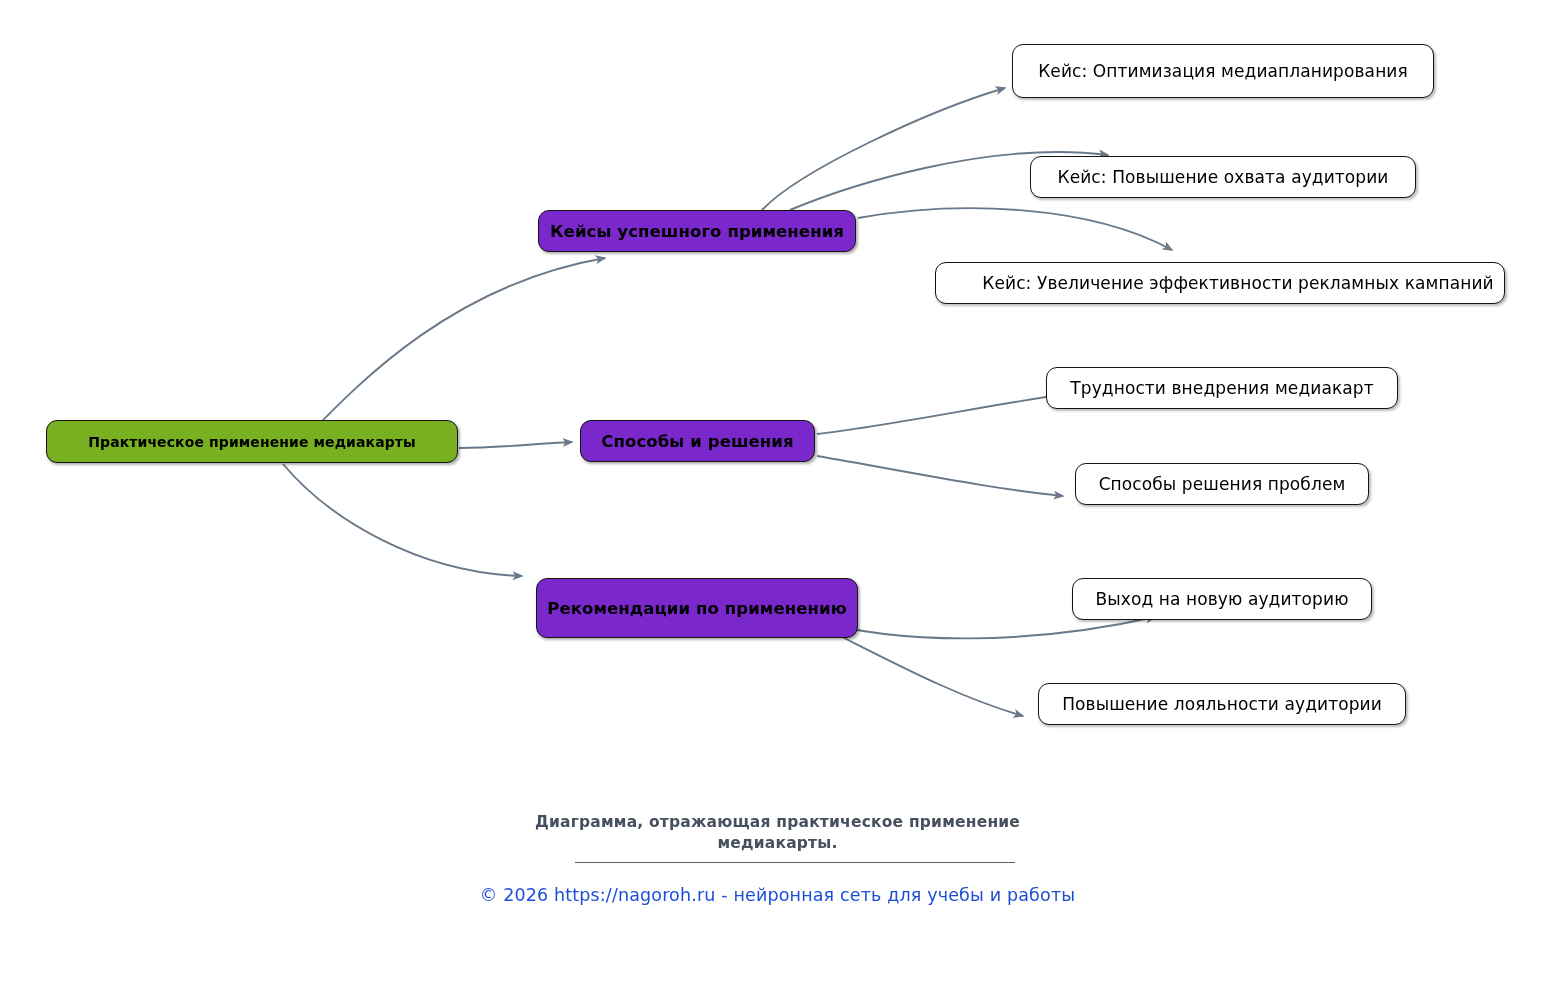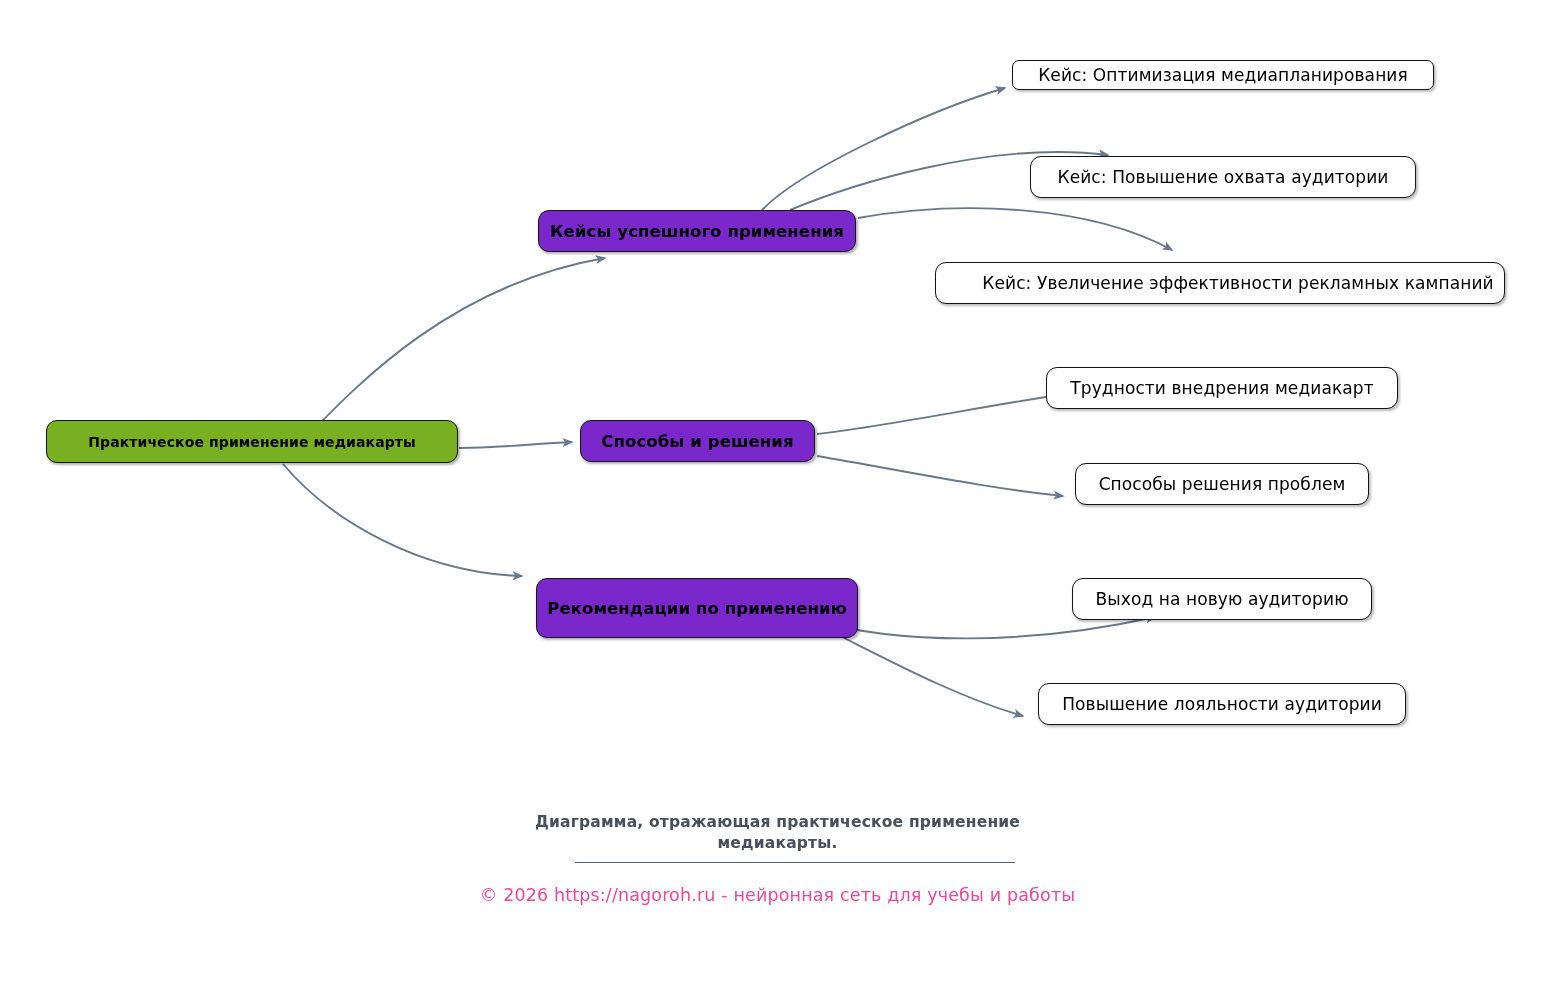--- a/index.html
+++ b/index.html
@@ -70,21 +70,21 @@
   #divider {
     position: absolute;
     height: 0;
     border-top: 1.4px solid #54606E;
   }
   #footer {
     position: absolute;
     left: 0;
     width: 1555px;
     text-align: center;
-    color: #ec4899;
+    color: #1d4ed8;
     font-size: 17.5px;
     font-weight: 400;
     letter-spacing: 0.15px;
   }
 </style>
 </head>
 <body>
 
 <div id="canvas">
 
@@ -114,21 +114,21 @@
       </div>
       <div class="node branch" style="left: 538px; top: 210px; width: 318px; height: 42px;">
         <span>Кейсы успешного применения</span>
       </div>
       <div class="node branch" style="left: 580px; top: 420px; width: 235px; height: 42px;">
         <span>Способы и решения</span>
       </div>
       <div class="node branch" style="left: 536px; top: 578px; width: 322px; height: 60px;">
         <span>Рекомендации по применению</span>
       </div>
-      <div class="node leaf" style="left: 1012px; top: 60px; width: 422px; height: 30px; border-radius: 7px;">
+      <div class="node leaf" style="left: 1012px; top: 44px; width: 422px; height: 54px;">
         <span>Кейс: Оптимизация медиапланирования</span>
       </div>
       <div class="node leaf" style="left: 1030px; top: 156px; width: 386px; height: 42px;">
         <span>Кейс: Повышение охвата аудитории</span>
       </div>
       <div class="node leaf" style="left: 935px; top: 262px; width: 570px; height: 42px; padding-left: 36px;">
         <span>Кейс: Увеличение эффективности рекламных кампаний</span>
       </div>
       <div class="node leaf" style="left: 1046px; top: 367px; width: 352px; height: 42px;">
         <span>Трудности внедрения медиакарт</span>

